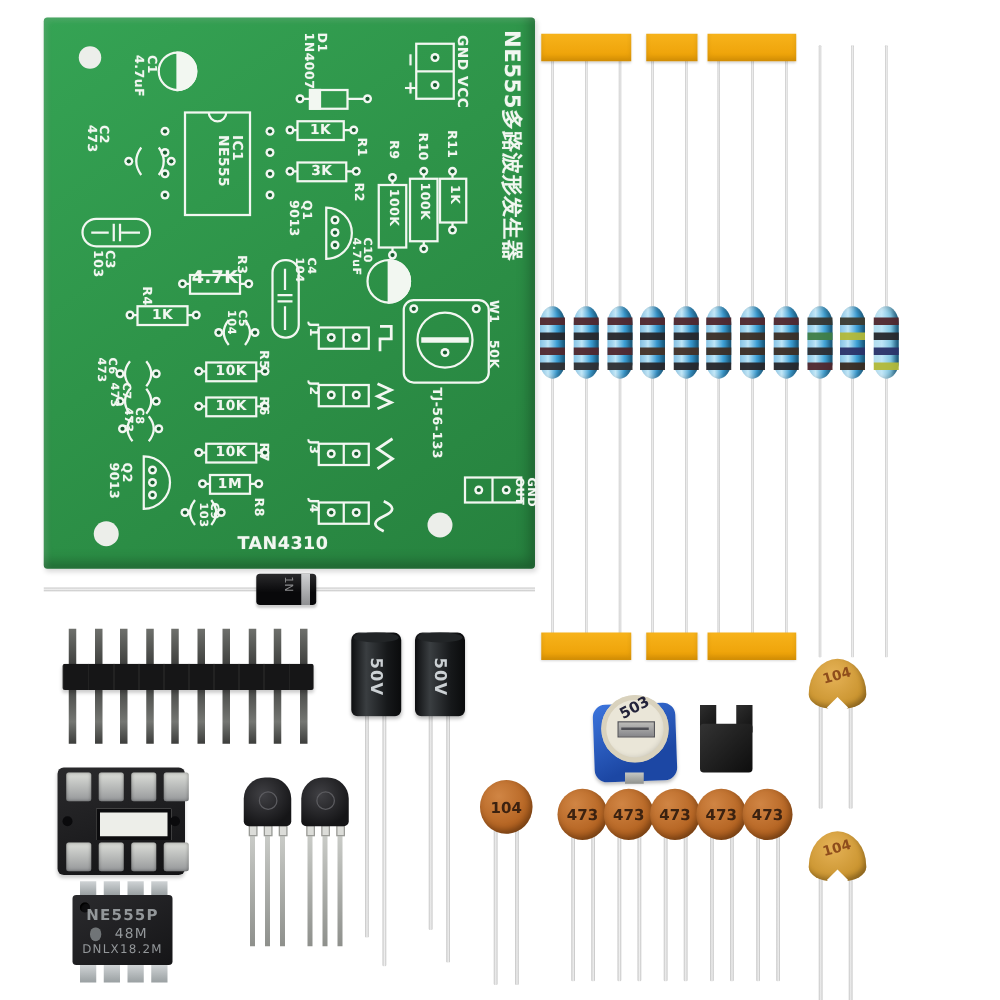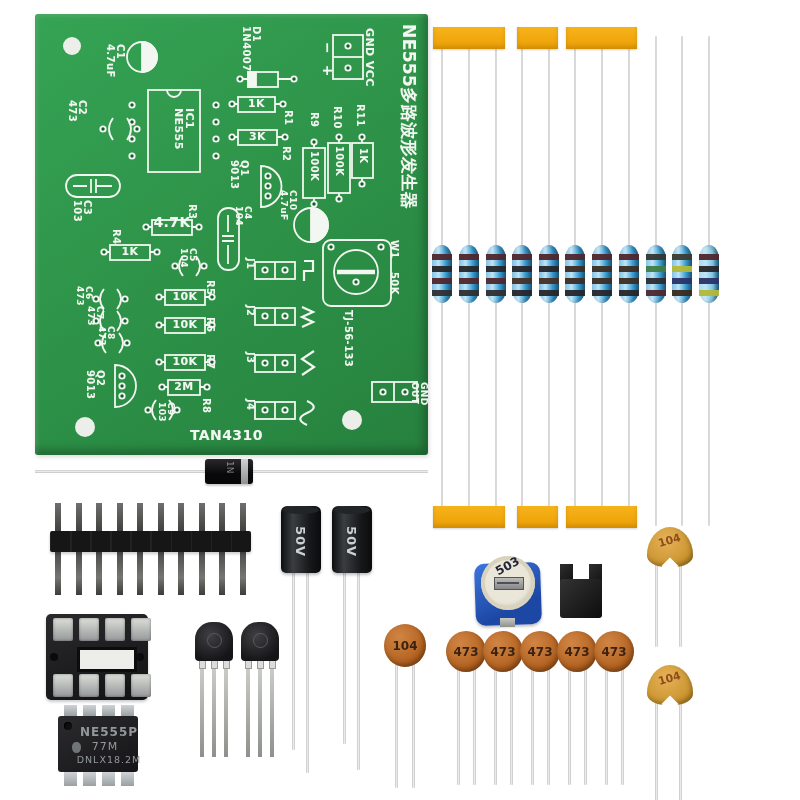--- a/index.html
+++ b/index.html
@@ -39,21 +39,21 @@
   .t92 .dot{position:absolute;left:12px;top:11px;width:13px;height:13px;border-radius:50%;border:1.5px solid #5c5c60;}
   .leg{position:absolute;width:4px;background:linear-gradient(180deg,#cfd1cd,#8e908c);}
   .crimp{position:absolute;width:7px;height:9px;background:#dcddd9;border:1px solid #9a9b97;box-sizing:border-box;}
   #ic-socket{position:absolute;left:46px;top:614px;width:102px;height:86px;background:linear-gradient(160deg,#2a2a2c,#121214);border-radius:5px;box-shadow:0 2px 3px rgba(0,0,0,.2);}
   .sock-pin{position:absolute;width:20px;height:23px;background:linear-gradient(180deg,#dcded9,#96989a);border-radius:2px;box-shadow:inset 0 0 3px rgba(0,0,0,.4);}
   .sock-slot{position:absolute;left:31px;top:33px;width:54px;height:19px;background:#edeee9;border:3px solid #0c0c0e;}
   .sock-notch{position:absolute;width:8px;height:8px;border-radius:50%;background:#0a0a0c;top:39px;}
   #ne555-chip{position:absolute;left:58px;top:716px;width:80px;height:56px;background:linear-gradient(150deg,#2b2b2e,#151517);border-radius:3px;}
   #ne555-chip .dimple{position:absolute;left:6px;top:6px;width:8px;height:8px;border-radius:50%;background:#0e0e10;box-shadow:inset 1px 1px 1px #000;}
   .chip-pin{position:absolute;width:13px;background:linear-gradient(180deg,#cfd3d5,#9aa0a2);}
-  .chip-line{position:absolute;width:100%;text-align:center;color:#93979a;letter-spacing:1px;padding-left:11px;}
+  .chip-line{position:absolute;width:100%;text-align:center;color:#93979a;letter-spacing:1px;}
   .ti-logo{position:absolute;left:14px;top:26px;width:9px;height:11px;border-radius:45% 45% 50% 50%;background:#85898c;opacity:.8;}
   #trimmer{position:absolute;left:474px;top:556px;width:70px;height:72px;}
   .t-body{position:absolute;left:1px;top:7px;width:66px;height:62px;border-radius:10px;transform:rotate(-2deg);
           background:linear-gradient(155deg,#3c75dd,#1c47a4 70%);box-shadow:0 2px 3px rgba(0,0,0,.25);}
   .t-dial{position:absolute;left:7px;top:0;width:54px;height:54px;border-radius:50%;background:#eae6d8;
           box-shadow:inset 0 0 0 4px #d9d2bd, inset -2px -3px 5px rgba(0,0,0,.2);}
   .t-slot{position:absolute;left:13px;top:21px;width:28px;height:11px;background:linear-gradient(180deg,#bcbcb8,#87878b);border:1px solid #54555a;}
   .t-slot i{position:absolute;left:2px;top:4px;width:22px;height:2px;background:#4e4f54;}
   .t-mark{position:absolute;left:14px;top:3px;font-size:12px;font-weight:700;color:#23233a;transform:rotate(-28deg);}
   .t-tab{position:absolute;left:26px;top:62px;width:15px;height:9px;background:linear-gradient(#c6c8c4,#8f918d);}
@@ -325,21 +325,21 @@
 104</span>
         <span class="pcb-label rot" style="left: 57px; top: 186px; font-size: 10px;">C3
 103</span>
         <span class="pcb-label rot" style="left: 180px; top: 266px; font-size: 10px;">R5</span>
         <span class="pcb-label ctr" style="left: 130px; top: 277px; font-size: 11px; width: 40px;">10K</span>
         <span class="pcb-label rot" style="left: 180px; top: 303px; font-size: 10px;">R6</span>
         <span class="pcb-label ctr" style="left: 130px; top: 305px; font-size: 11px; width: 40px;">10K</span>
         <span class="pcb-label rot" style="left: 180px; top: 340px; font-size: 10px;">R7</span>
         <span class="pcb-label ctr" style="left: 130px; top: 342px; font-size: 11px; width: 40px;">10K</span>
         <span class="pcb-label rot" style="left: 176px; top: 384px; font-size: 10px;">R8</span>
-        <span class="pcb-label ctr" style="left: 133px; top: 367px; font-size: 11px; width: 32px;">2M</span>
+        <span class="pcb-label ctr" style="left: 133px; top: 367px; font-size: 11px; width: 32px;">1M</span>
         <span class="pcb-label rot" style="left: 58px; top: 272px; font-size: 9px;">C6
 473</span>
         <span class="pcb-label rot" style="left: 69px; top: 292px; font-size: 9px;">C7
 473</span>
         <span class="pcb-label rot" style="left: 80px; top: 312px; font-size: 9px;">C8
 473</span>
         <span class="pcb-label rot" style="left: 70px; top: 356px; font-size: 10px;">Q2
 9013</span>
         <span class="pcb-label rot" style="left: 140px; top: 388px; font-size: 9px;">C9
 103</span>
@@ -516,21 +516,21 @@
         <div class="chip-pin" style="left: 6px; top: -11px; height: 11px;"></div>
         <div class="chip-pin" style="left: 6px; top: 56px; height: 14px;"></div>
         <div class="chip-pin" style="left: 25px; top: -11px; height: 11px;"></div>
         <div class="chip-pin" style="left: 25px; top: 56px; height: 14px;"></div>
         <div class="chip-pin" style="left: 44px; top: -11px; height: 11px;"></div>
         <div class="chip-pin" style="left: 44px; top: 56px; height: 14px;"></div>
         <div class="chip-pin" style="left: 63px; top: -11px; height: 11px;"></div>
         <div class="chip-pin" style="left: 63px; top: 56px; height: 14px;"></div>
       </div>
     <div class="chip-line" style="top:9px;font-size:12px;font-weight:700;">NE555P</div>
-    <div class="chip-line" style="top:24px;font-size:11px;padding-left:14px;box-sizing:border-box;">77M</div>
+    <div class="chip-line" style="top:24px;font-size:11px;padding-left:14px;box-sizing:border-box;">48M</div>
     <div class="ti-logo"></div>
     <div class="chip-line" style="top:38px;font-size:9.5px;">DNLX18.2M</div>
   </div>
 
   <div id="transistors">
       <div class="leg" style="left: 200px; top: 660px; height: 97px;"></div>
       <div class="crimp" style="left: 198.5px; top: 660px;"></div>
       <div class="leg" style="left: 212px; top: 660px; height: 97px;"></div>
       <div class="crimp" style="left: 210.5px; top: 660px;"></div>
       <div class="leg" style="left: 224px; top: 660px; height: 97px;"></div>

